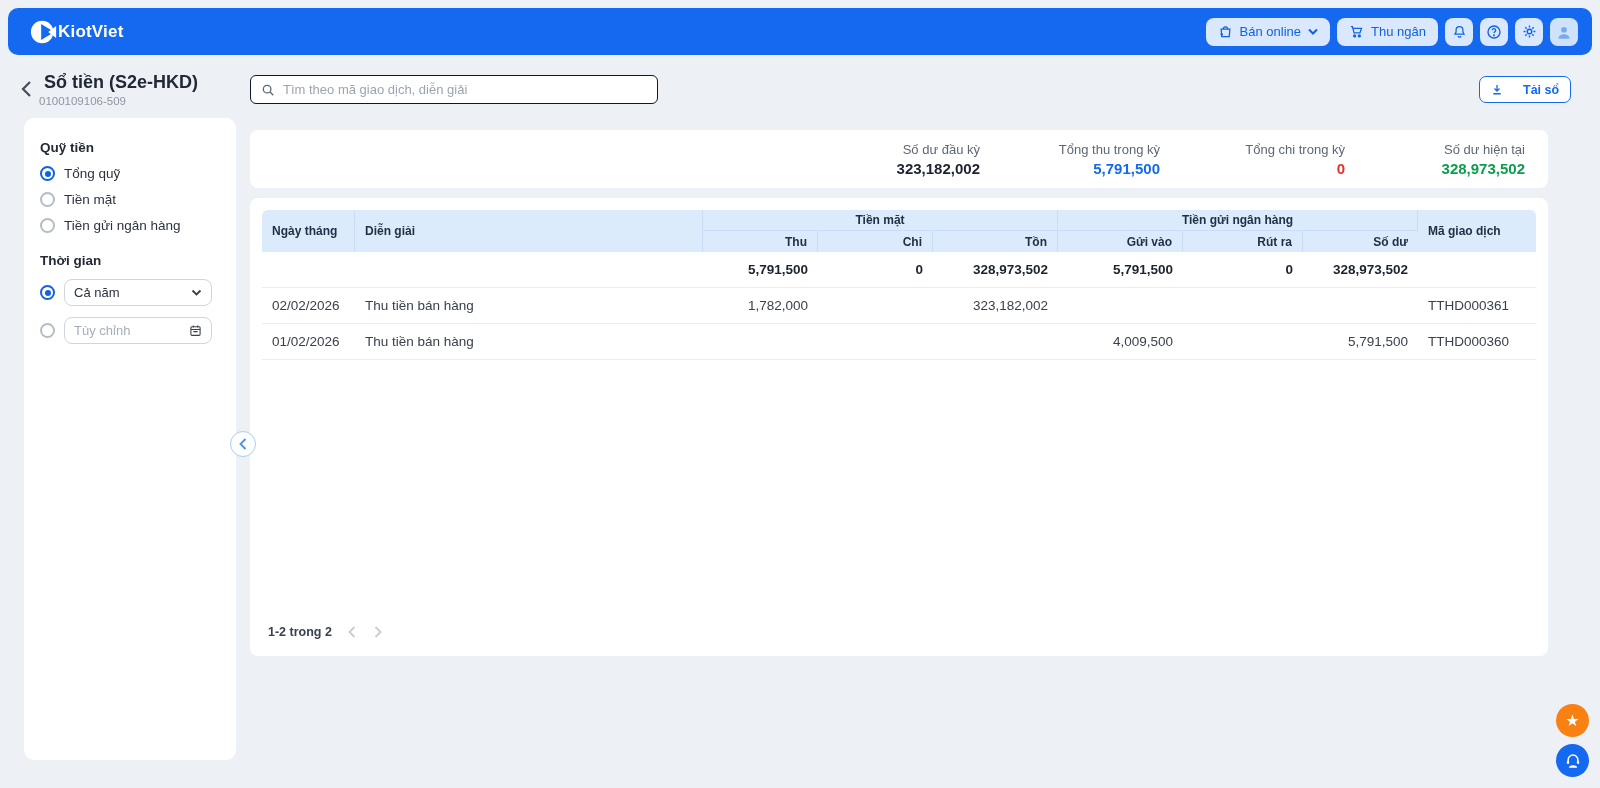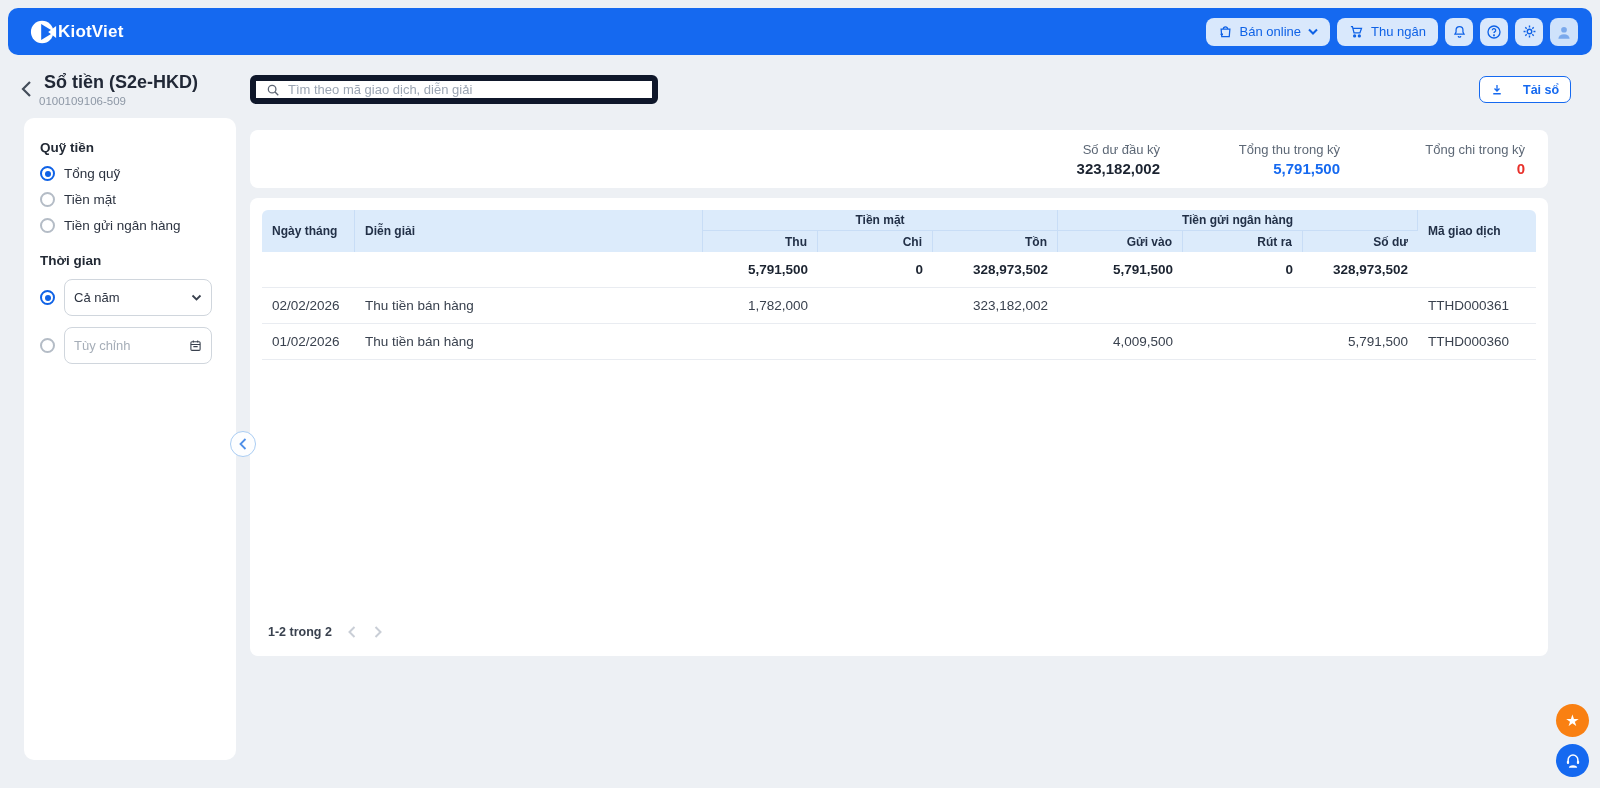--- a/index.html
+++ b/index.html
@@ -41,21 +41,21 @@
     display:flex; align-items:center; justify-content:center; cursor:pointer; border:none;
   }
   .avatar-btn { background:#cfe2fb; }
 
   
   .back-btn { position:absolute; left:21px; top:80px; width:18px; height:18px; cursor:pointer; background:none; border:none; }
   .page-title { position:absolute; left:44px; top:72px; font-size:18px; font-weight:700; color:#212836; }
   .page-subtitle { position:absolute; left:39px; top:95px; font-size:11.5px; color:#8d97a5; }
   .search-box {
     position:absolute; left:250px; top:75px; width:408px; height:29px;
-    background:#fff; border:6px solid #0f172a; border-radius:6px;
+    background:#fff; border:1px solid #0f172a; border-radius:6px;
     display:flex; align-items:center; padding:0 10px; gap:8px;
   }
   .search-box input {
     border:none; outline:none; flex:1; font-size:13px; font-family:inherit; color:#39414e; background:transparent;
   }
   .search-box input::placeholder { color:#9aa4b2; }
   .download-btn {
     position:absolute; left:1479px; top:76px; height:27px; padding:0 11px;
     background:#fff; border:1px solid #1569f0; border-radius:7px; color:#1569f0;
     font-size:12.5px; font-weight:700; display:flex; align-items:center; gap:20px; cursor:pointer;
@@ -73,21 +73,21 @@
     width:15px; height:15px; border-radius:50%; border:2px solid #b4bcc6; background:#fff;
     position:relative; flex:0 0 auto; cursor:pointer;
   }
   .radio.checked { border-color:#0f62e6; }
   .radio.checked::after {
     content:""; position:absolute; left:2.5px; top:2.5px; width:6px; height:6px;
     border-radius:50%; background:#0f62e6;
   }
   .radio-label { font-size:13.5px; color:#2c3340; }
   .select-box, .custom-input {
-    width:148px; height:37px; border:1px solid #d0d6dd; border-radius:8px; background:#fff;
+    width:148px; height:27px; border:1px solid #d0d6dd; border-radius:8px; background:#fff;
     display:flex; align-items:center; justify-content:space-between; padding:0 9px; cursor:pointer;
   }
   .select-box span { font-size:13px; color:#2c3340; }
   .custom-input span { font-size:13px; color:#a6aeb8; }
 
   .collapse-btn {
     position:absolute; left:230px; top:431px; width:26px; height:26px; border-radius:50%;
     background:#fdfeff; border:1px solid #aacdf3; display:flex; align-items:center; justify-content:center;
     cursor:pointer; z-index:5;
   }
@@ -306,20 +306,24 @@
     <div class="stat-label">Số dư đầu kỳ</div>
     <div class="stat-value v-dark">323,182,002</div>
   </div>
   <div class="stat stat-2">
     <div class="stat-label">Tổng thu trong kỳ</div>
     <div class="stat-value v-blue">5,791,500</div>
   </div>
   <div class="stat stat-3">
     <div class="stat-label">Tổng chi trong kỳ</div>
     <div class="stat-value v-red">0</div>
+  </div>
+  <div class="stat stat-4">
+    <div class="stat-label">Số dư hiện tại</div>
+    <div class="stat-value v-green">328,973,502</div>
   </div>
 </section>
 
 <section class="table-card">
   <table>
     <colgroup>
       <col style="width:93px">
         <col style="width:348px">
       <col style="width:115px">
         <col style="width:115px">

